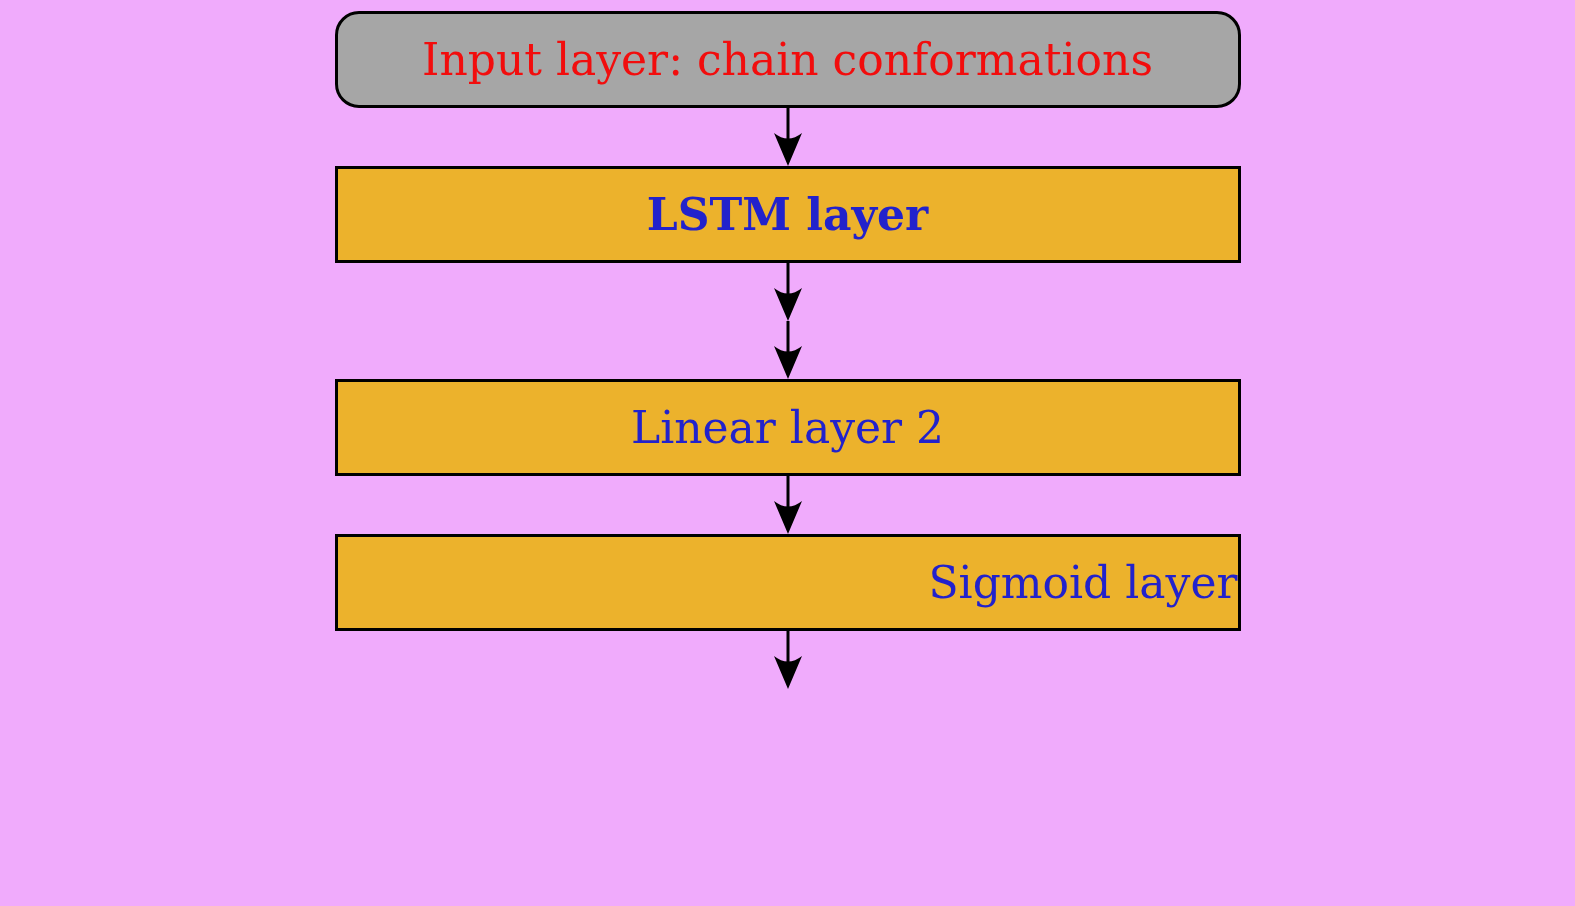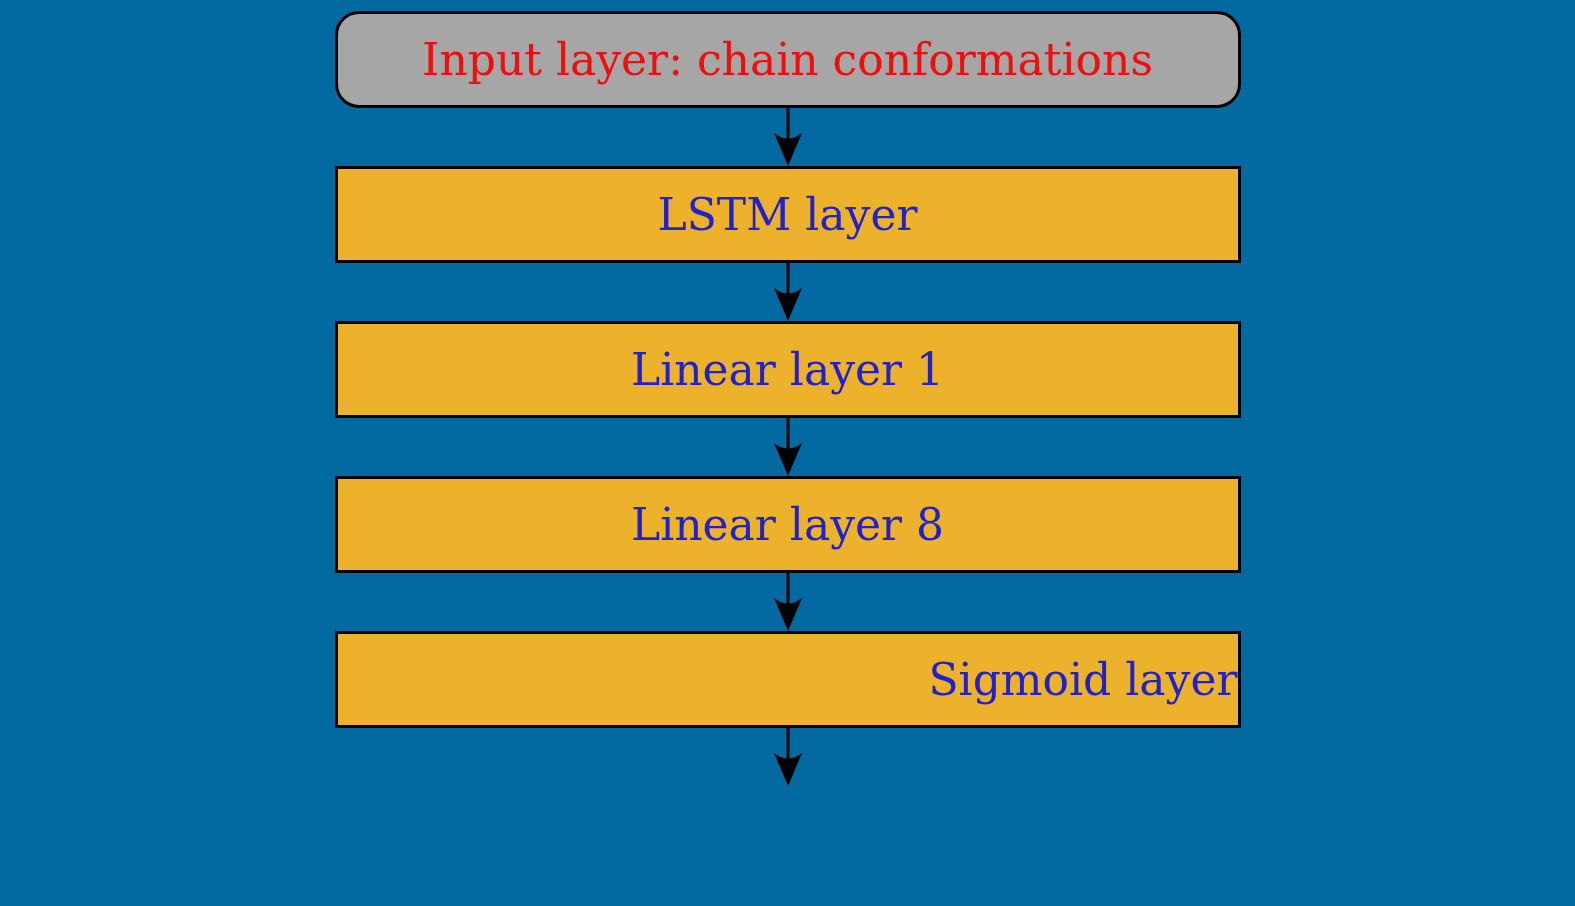--- a/index.html
+++ b/index.html
@@ -4,21 +4,21 @@
 <style>
   html, body {
     margin: 0;
     padding: 0;
     background: #ffffff;
   }
   .canvas {
     position: relative;
     width: 1575px;
     height: 906px;
-    background: #0369a1;
+    background: #f0abfc;
     overflow: hidden;
     font-family: "DejaVu Serif", "Liberation Serif", serif;
   }
   .flow {
     position: absolute;
     left: 50%;
     top: 11px;
     transform: translateX(-50%);
     display: flex;
     flex-direction: column;
@@ -62,40 +62,37 @@
 
     <div class="node rounded" style="background: rgb(166, 166, 166); color: rgb(242, 13, 13);">
       <span>Input layer: chain conformations</span>
     </div>
 
     <svg class="arrow" viewBox="0 0 44 58">
       <line x1="22" y1="0" x2="22" y2="34"></line>
       <path d="M22,58 L8,25 Q22,36 36,25 Z"></path>
     </svg>
 
-    <div class="node" style="background: rgb(236, 178, 44); color: rgb(34, 34, 204);">
+    <div class="node" style="background: rgb(236, 178, 44); color: rgb(34, 34, 204); font-weight: bold;">
       <span>LSTM layer</span>
     </div>
 
     <svg class="arrow" viewBox="0 0 44 58">
       <line x1="22" y1="0" x2="22" y2="34"></line>
       <path d="M22,58 L8,25 Q22,36 36,25 Z"></path>
     </svg>
 
-    <div class="node" style="background: rgb(236, 178, 44); color: rgb(34, 34, 204);">
-      <span>Linear layer 1</span>
-    </div>
 
     <svg class="arrow" viewBox="0 0 44 58">
       <line x1="22" y1="0" x2="22" y2="34"></line>
       <path d="M22,58 L8,25 Q22,36 36,25 Z"></path>
     </svg>
 
     <div class="node" style="background: rgb(236, 178, 44); color: rgb(34, 34, 204);">
-      <span>Linear layer 8</span>
+      <span>Linear layer 2</span>
     </div>
 
     <svg class="arrow" viewBox="0 0 44 58">
       <line x1="22" y1="0" x2="22" y2="34"></line>
       <path d="M22,58 L8,25 Q22,36 36,25 Z"></path>
     </svg>
 
     <div class="node" style="background: rgb(236, 178, 44); color: rgb(34, 34, 204); justify-content: flex-end;">
       <span>Sigmoid layer</span>
     </div>

